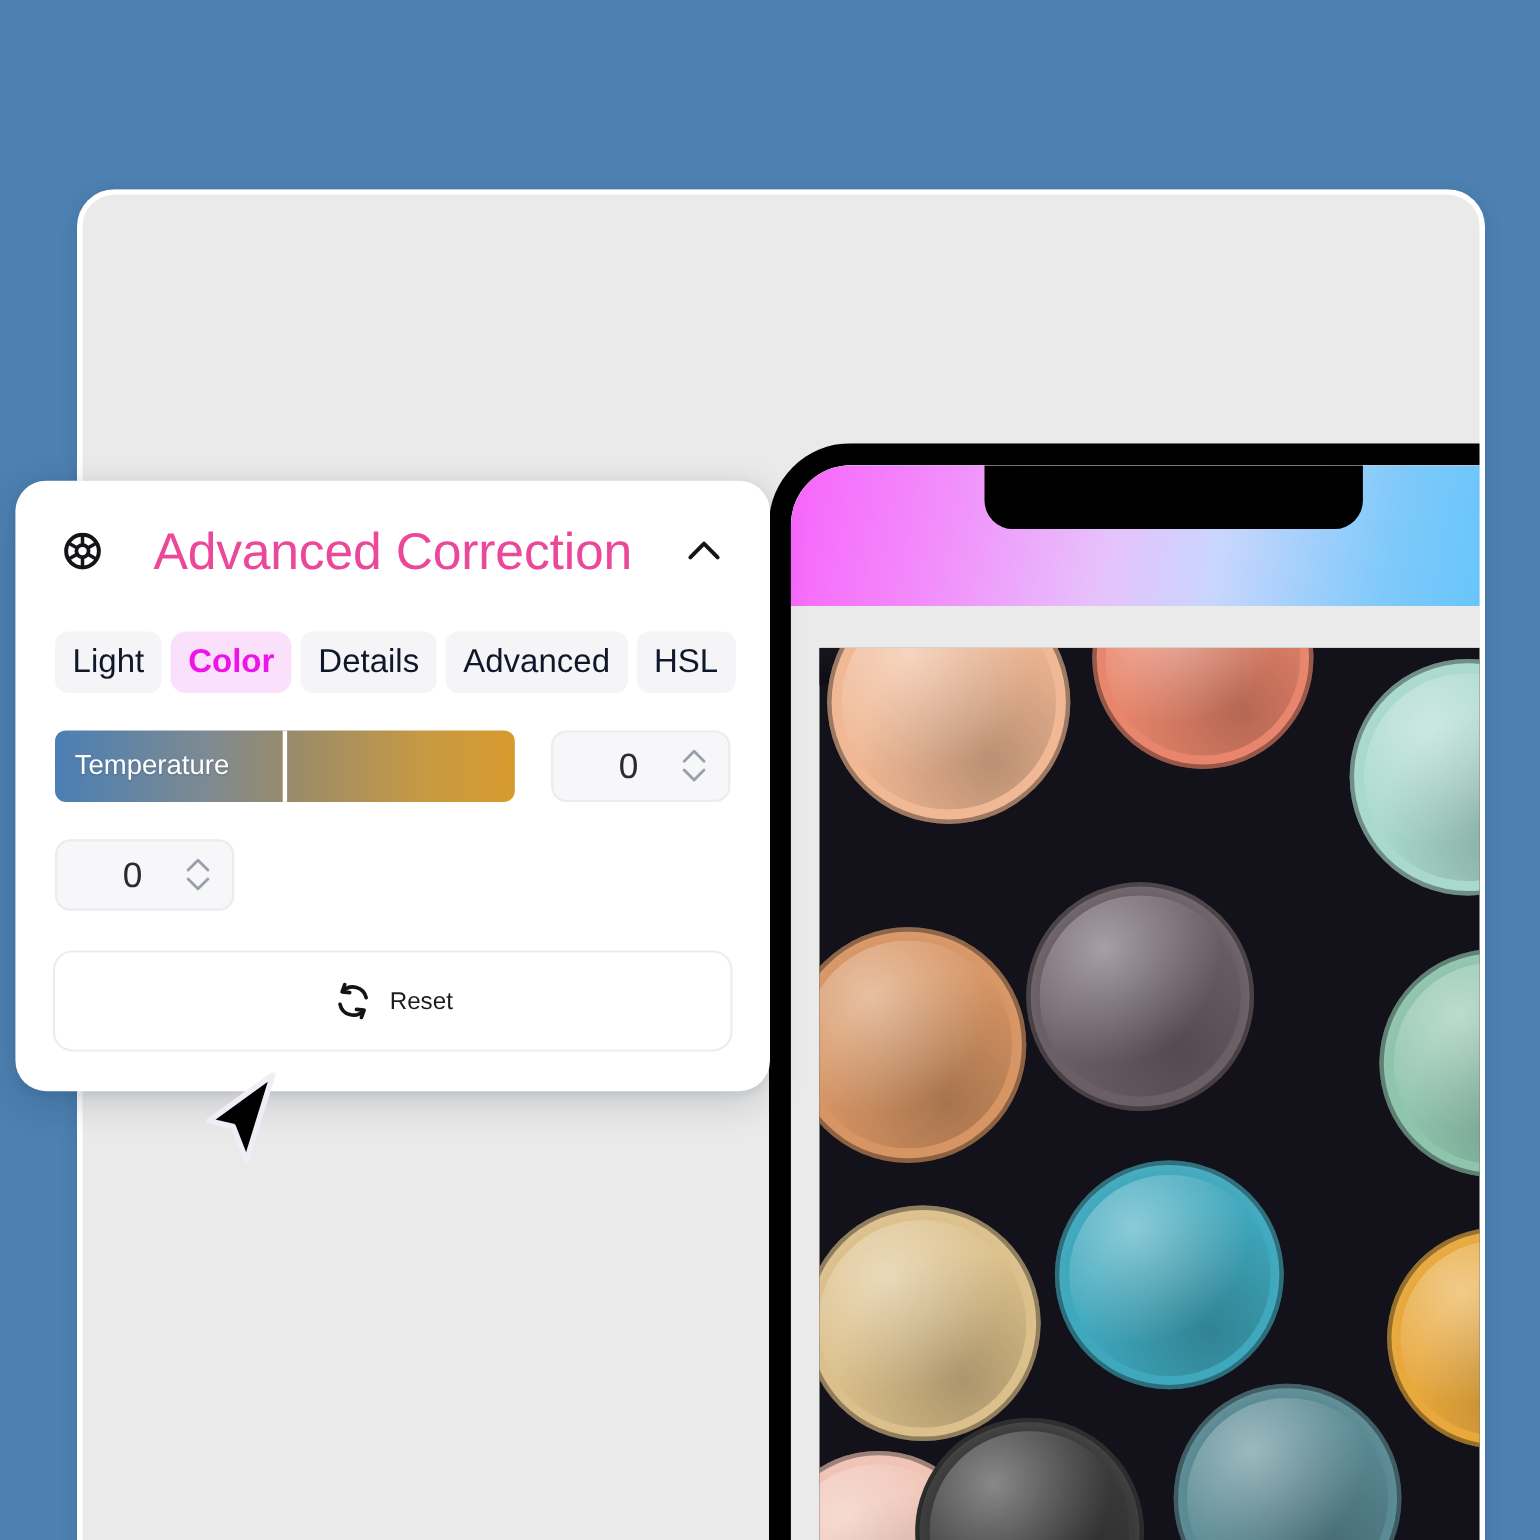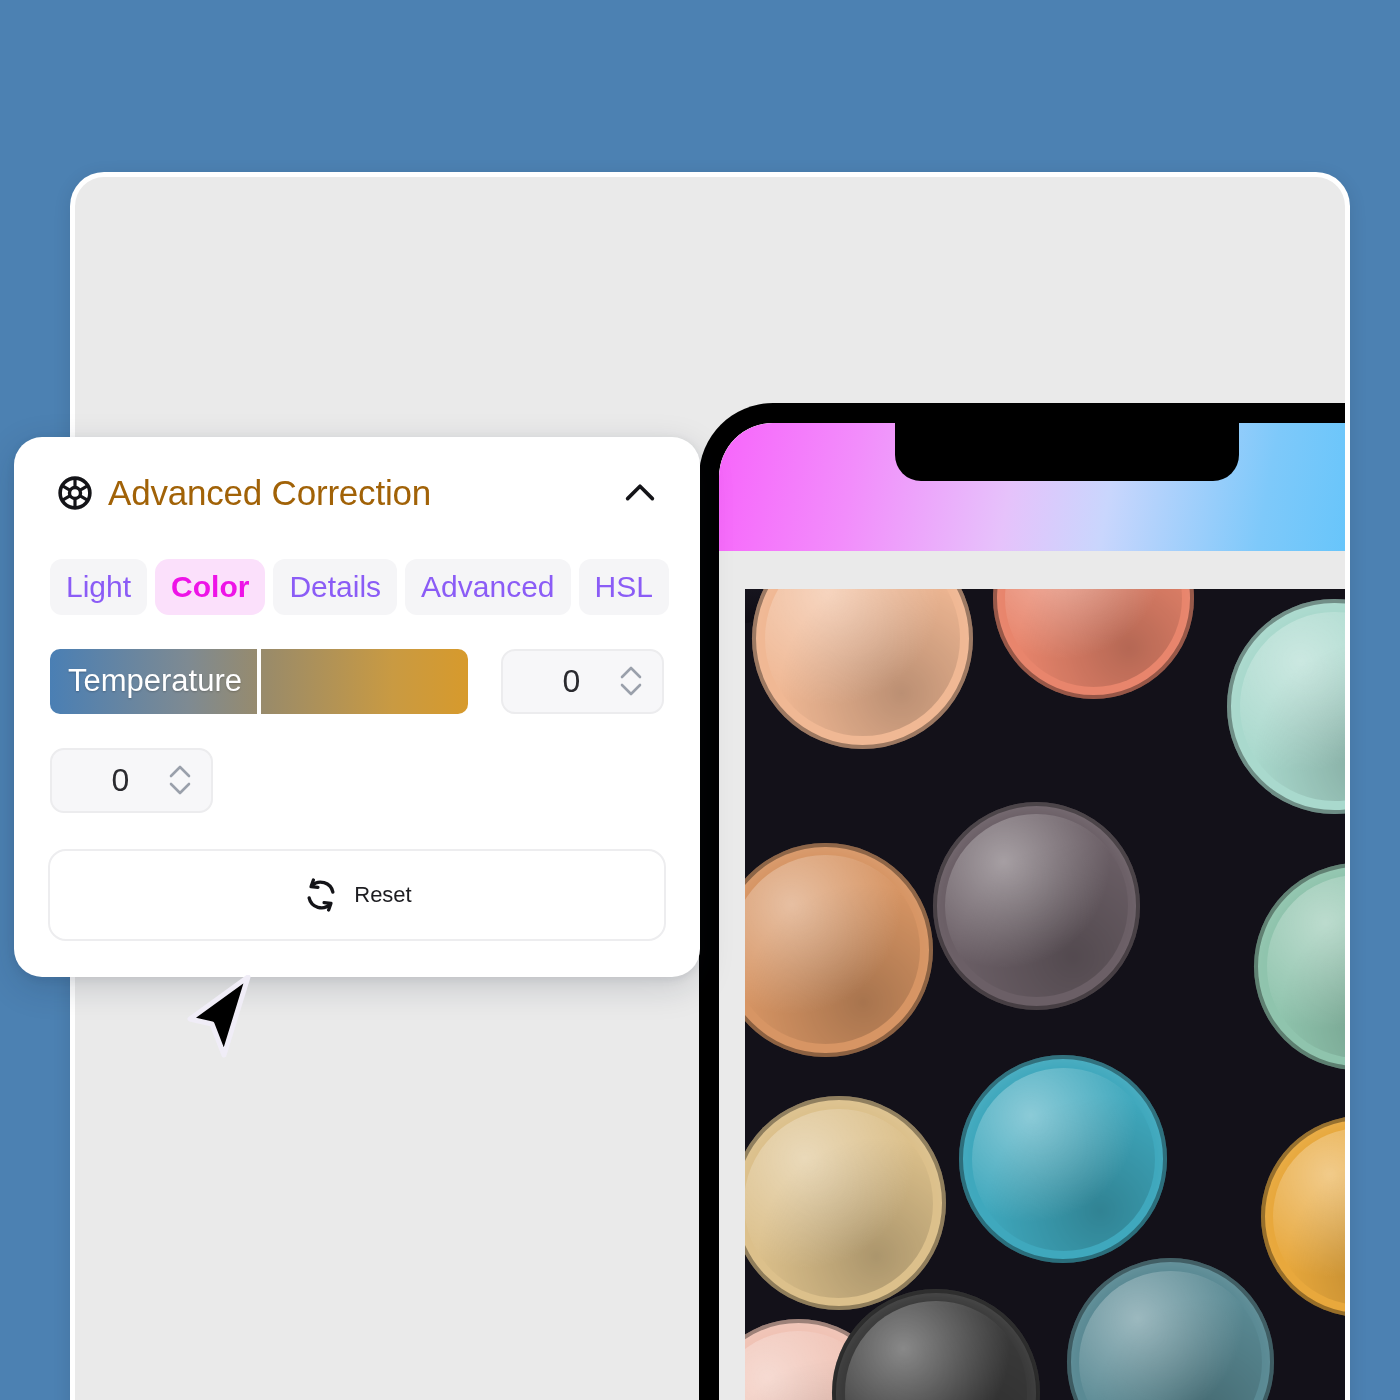--- a/index.html
+++ b/index.html
@@ -110,41 +110,42 @@
     padding: 30px 34px 36px 34px;
     z-index: 20;
   }
   .panel-header {
     display: flex;
     align-items: center;
     gap: 16px;
     padding: 6px 2px 0 10px;
   }
   .panel-title {
-    font-size: 35px;
-    color: #a16207;
+    font-size: 47px;
+    color: #ec4899;
     letter-spacing: -.2px;
     flex: 1;
+    text-align: center;
   }
   .wheel-icon { width: 34px; height: 34px; display: block; flex: none; }
   .chevron-up { width: 36px; height: 36px; display: block; flex: none; margin-right: 6px; }
 
   
   .tabs {
     display: flex;
     gap: 8px;
     margin-top: 46px;
     padding: 0 2px;
   }
   .tab {
     background: #f5f5f7;
     border-radius: 12px;
     padding: 11px 16px;
     font-size: 30px;
-    color: #8b5cf6;
+    color: #0f172a;
     white-space: nowrap;
     line-height: 1.12;
   }
   .tab.active {
     background: #fbe0fb;
     color: #ee13e7;
     font-weight: bold;
     border-radius: 14px;
   }
 
@@ -174,21 +175,21 @@
     left: 50%; top: 0; bottom: 0;
     width: 4px;
     background: #ffffff;
     transform: translateX(-50%);
   }
   .slider-label {
     position: absolute;
     left: 18px; top: 50%;
     transform: translateY(-50%);
     color: #ffffff;
-    font-size: 31px;
+    font-size: 25px;
     text-shadow: 0 1px 2px rgba(0,0,0,.22);
     pointer-events: none;
   }
   .number-field {
     width: 163px; height: 65px;
     background: #f7f7f9;
     border: 2px solid #ececee;
     border-radius: 14px;
     display: flex;
     align-items: center;

